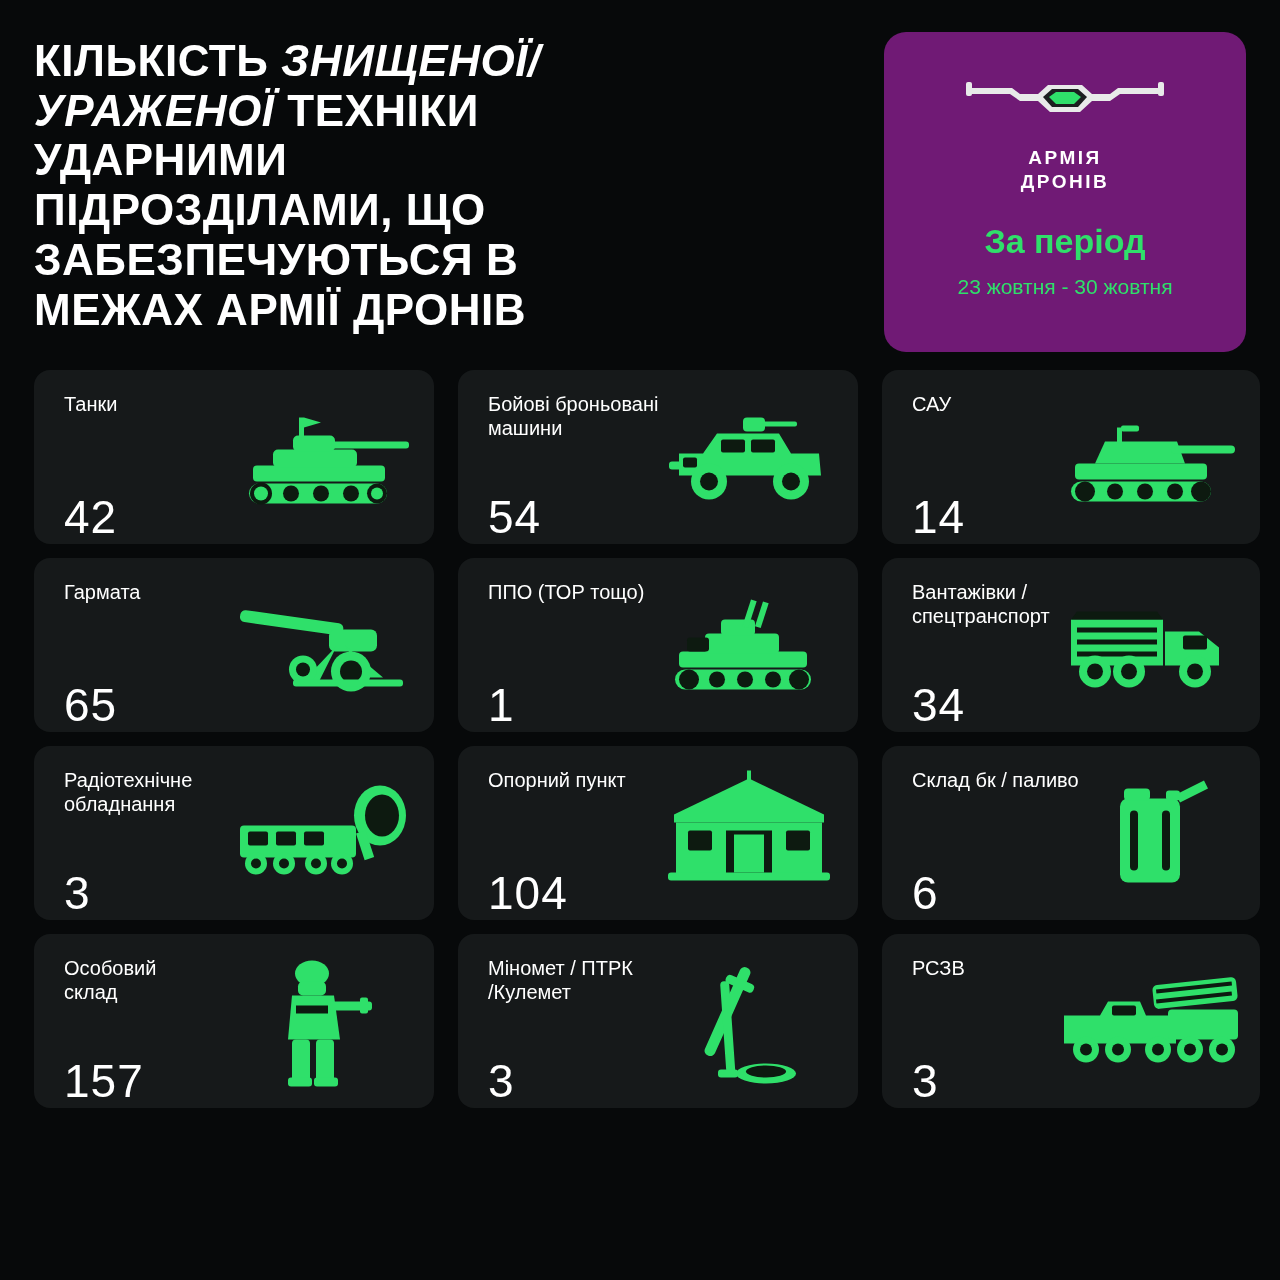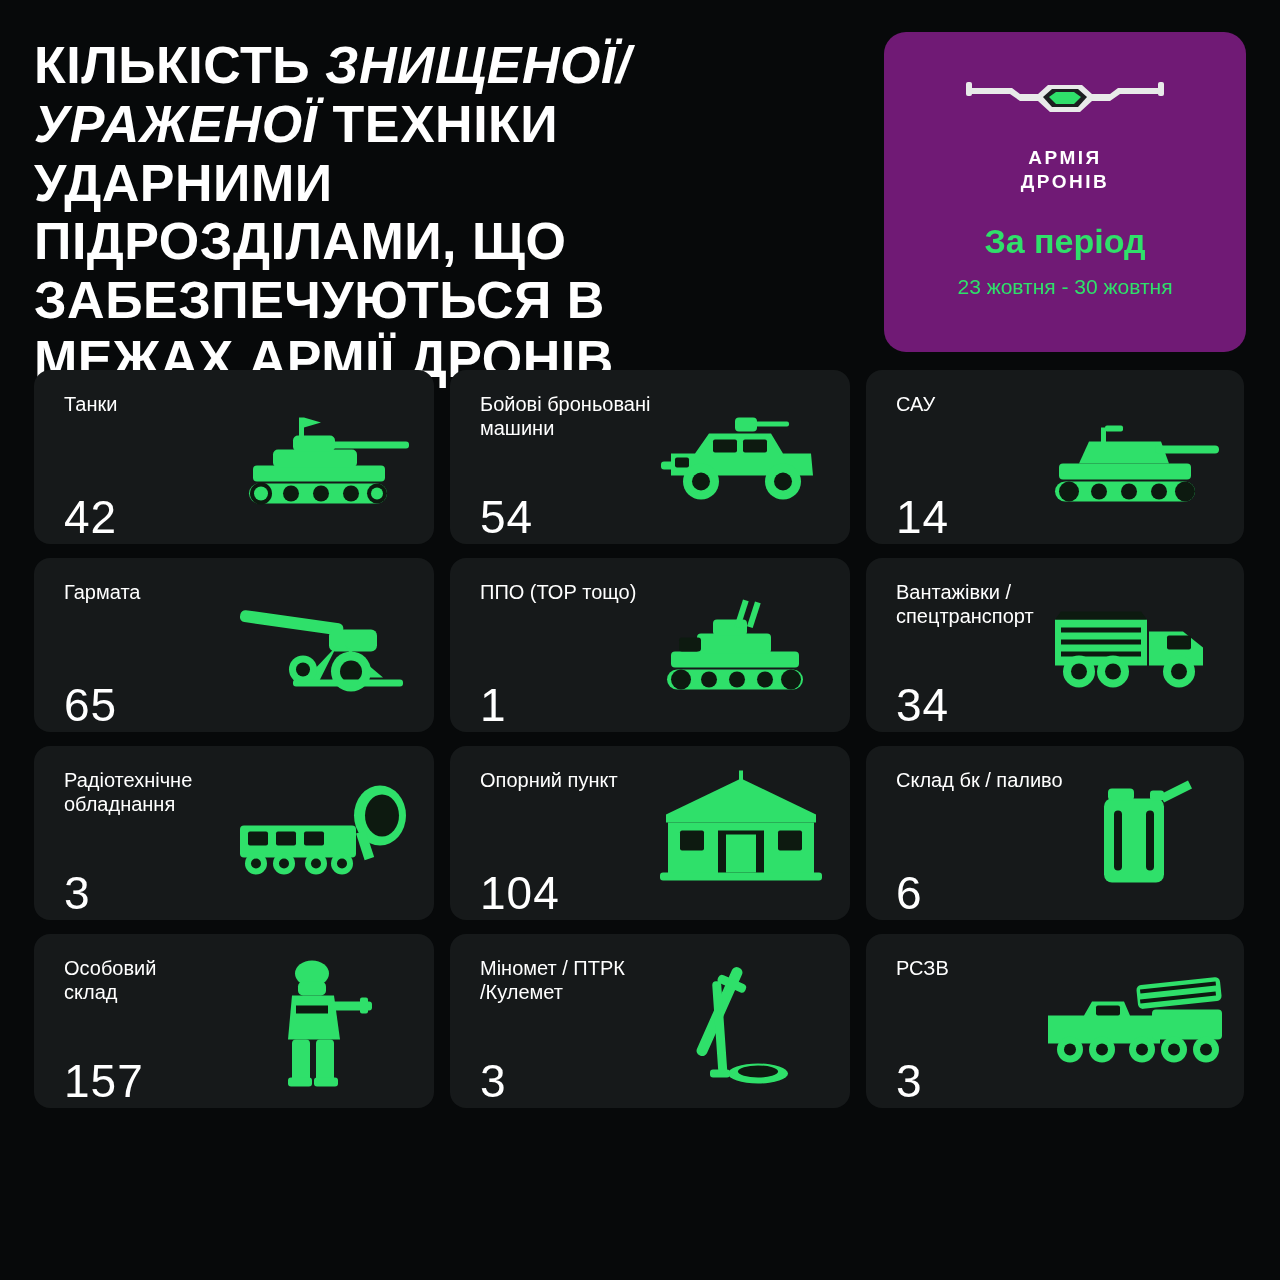--- a/index.html
+++ b/index.html
@@ -20,21 +20,21 @@
 
   
   .header {
     display: flex;
     align-items: flex-start;
     justify-content: space-between;
     gap: 28px;
     height: 330px;
   }
   .title {
-    font-size: 52px;
+    font-size: 44px;
     line-height: 1.13;
     font-weight: 700;
     letter-spacing: 0.5px;
     text-transform: uppercase;
     max-width: 790px;
     padding-top: 4px;
   }
   .title .em {
     font-style: italic;
     font-weight: 800;
@@ -71,21 +71,21 @@
     margin-top: 14px;
     color: #2fe06a;
     font-size: 21px;
     font-weight: 400;
   }
 
   
   .grid {
     display: grid;
     grid-template-columns: 400px 400px 378px;
-    gap: 14px 16px;
+    gap: 14px 24px;
     margin-top: 8px;
   }
   .card {
     position: relative;
     background: #16191a;
     border-radius: 16px;
     height: 174px;
     padding: 22px 20px 16px 30px;
     overflow: hidden;
   }

